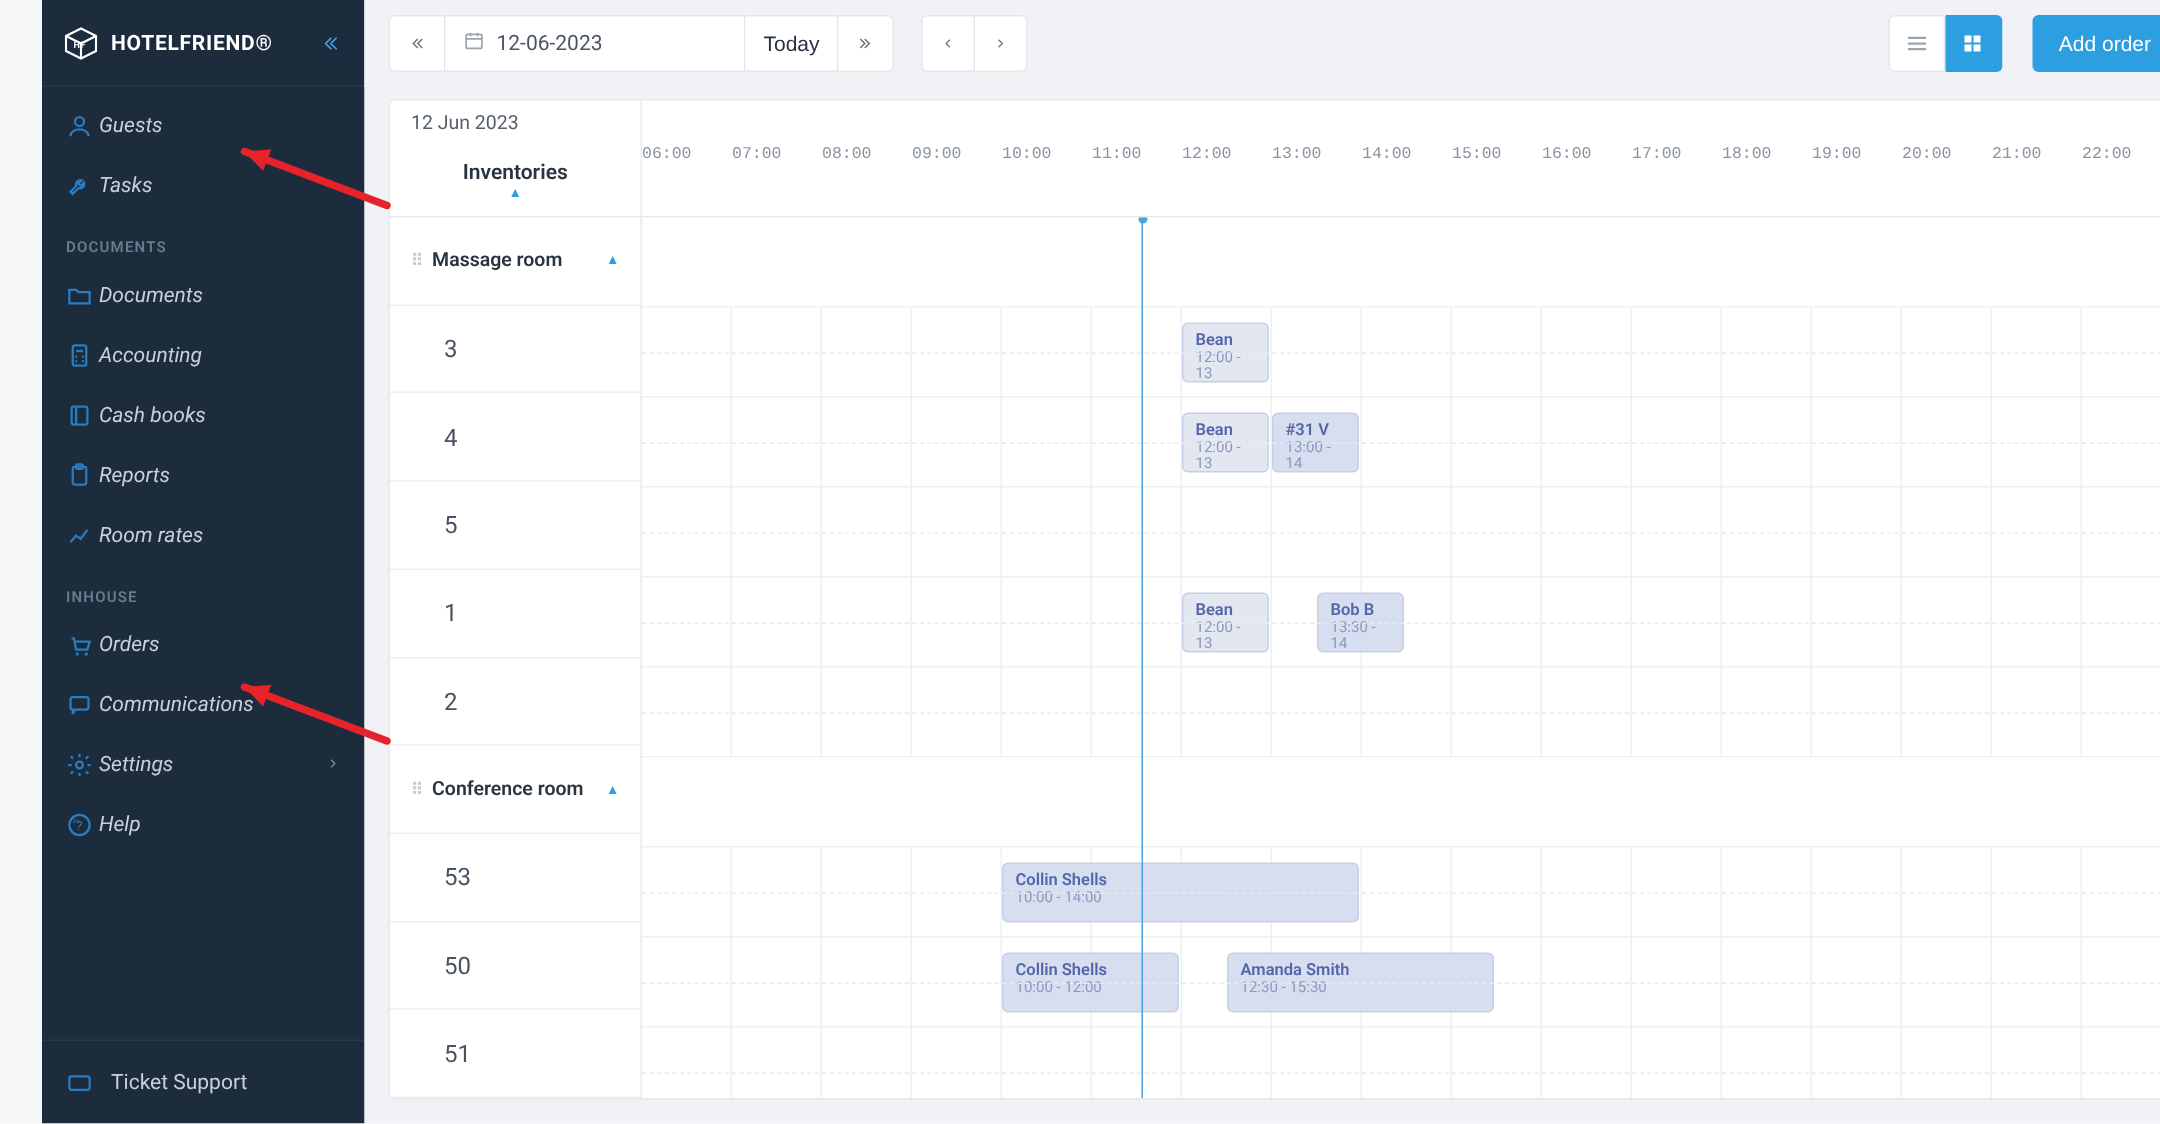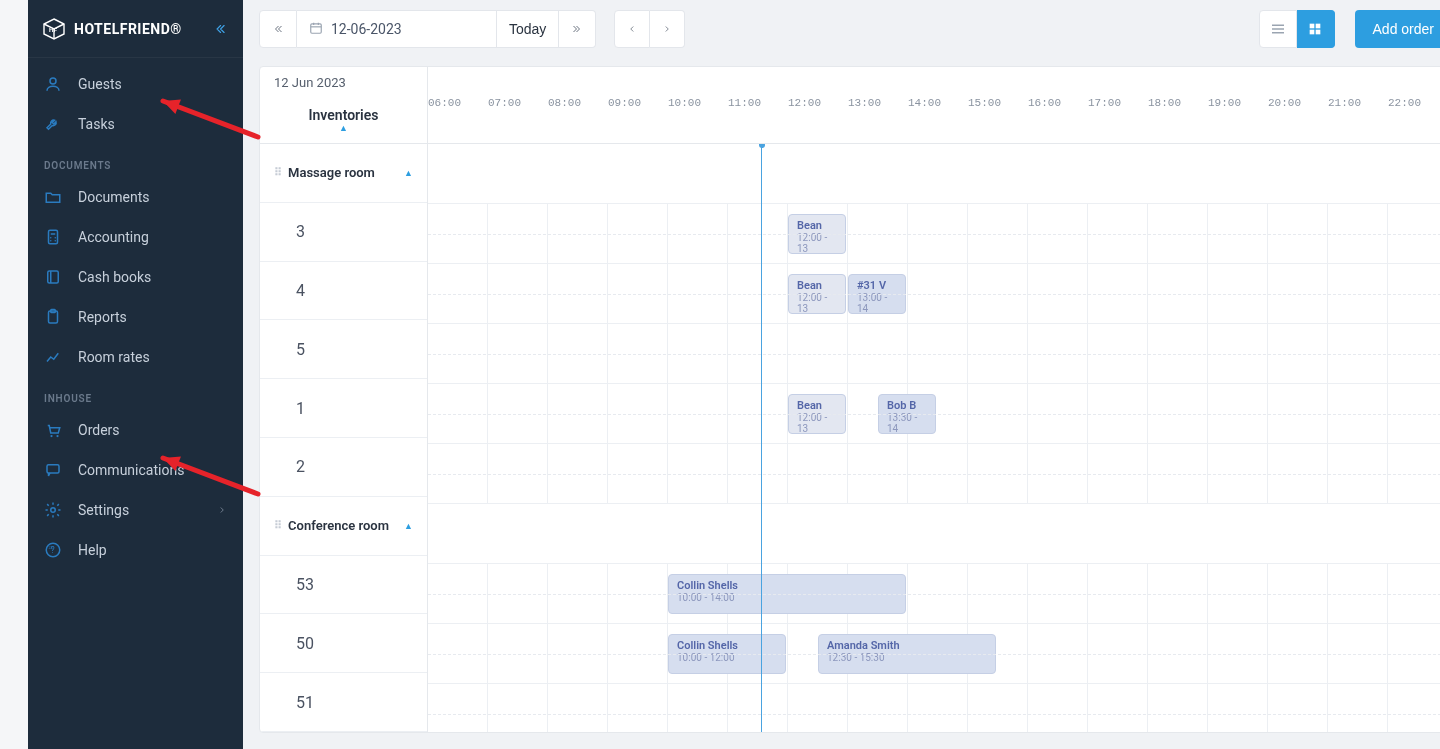--- a/index.html
+++ b/index.html
@@ -6,21 +6,21 @@
   body { font-family: -apple-system, BlinkMacSystemFont, "Segoe UI", Roboto, Arial, sans-serif; background: #f5f6f8; width: 1440px; height: 749px; overflow: hidden; }
   .app { display: flex; width: 100%; height: 100%; margin-left: 28px; }
 
   
   .sidebar { width: 215px; background: #1d2c3c; color: #c7d0db; display: flex; flex-direction: column; height: 100%; }
   .sidebar-header { display: flex; align-items: center; height: 58px; padding: 0 14px; border-bottom: 1px solid rgba(255,255,255,0.05); }
   .logo { display: flex; align-items: center; gap: 8px; color: #fff; font-weight: 700; font-size: 14px; letter-spacing: 0.5px; flex: 1; }
   .logo-mark { width: 24px; height: 24px; display: inline-block; }
   .collapse-btn { color: #3fa2e6; cursor: pointer; width: 18px; height: 18px; display:flex; align-items:center; justify-content:center; }
   .nav { flex: 1; overflow-y: auto; padding: 6px 0; }
-  .nav-item { display: flex; align-items: center; gap: 16px; padding: 11px 16px; font-size: 14px; cursor: pointer; color: #c7d0db; }
+  .nav-item { display: flex; align-items: center; gap: 4px; padding: 11px 16px; font-size: 14px; cursor: pointer; color: #c7d0db; font-style: italic; }
   .nav-icon { width: 18px; height: 18px; color: #2a7bbf; display: inline-flex; align-items:center; justify-content:center; flex-shrink:0; }
   .nav-label { flex: 1; }
   .nav-section { padding: 16px 16px 6px 16px; font-size: 10px; letter-spacing: 0.8px; color: #6b7a8c; font-weight: 600; }
   .chev-right-icon { color: #7f8c9d; }
   .sidebar-footer { border-top: 1px solid rgba(255,255,255,0.06); height: 56px; display: flex; align-items: center; gap:12px; padding: 0 16px; font-size: 14px; cursor:pointer; }
 
   
   .main { flex: 1; display: flex; flex-direction: column; background: #f0f2f5; }
   .toolbar { height: 58px; display: flex; align-items: center; padding: 0 16px; gap: 10px; background: #f0f2f5; }
   .btn-group { display: flex; }
@@ -209,20 +209,28 @@
                 <circle cx="12" cy="12" r="9" fill="none" stroke="currentColor" stroke-width="2"></circle>
                 <text x="9" y="16" font-size="11" fill="currentColor">?</text>
                 <text x="6" y="10" font-size="5" fill="currentColor">24</text>
               </svg>
             </span>
             <span class="nav-label">Help</span>
           </div>
         </div>
     </div>
 
+    <div class="sidebar-footer">
+      <span class="nav-icon">
+        <svg width="18" height="18" viewBox="0 0 24 24">
+            <rect x="3" y="6" width="18" height="12" rx="2" fill="none" stroke="currentColor" stroke-width="2"></rect>
+          </svg>
+      </span>
+      <span>Ticket Support</span>
+    </div>
   </div>
 
   <div class="main">
 
     <div class="toolbar">
       <div class="btn-group">
         <button class="btn">
           <svg width="12" height="12" viewBox="0 0 24 24">
               <path d="M13 6l-6 6 6 6M19 6l-6 6 6 6" fill="none" stroke="#6b7380" stroke-width="2"></path>
             </svg>

